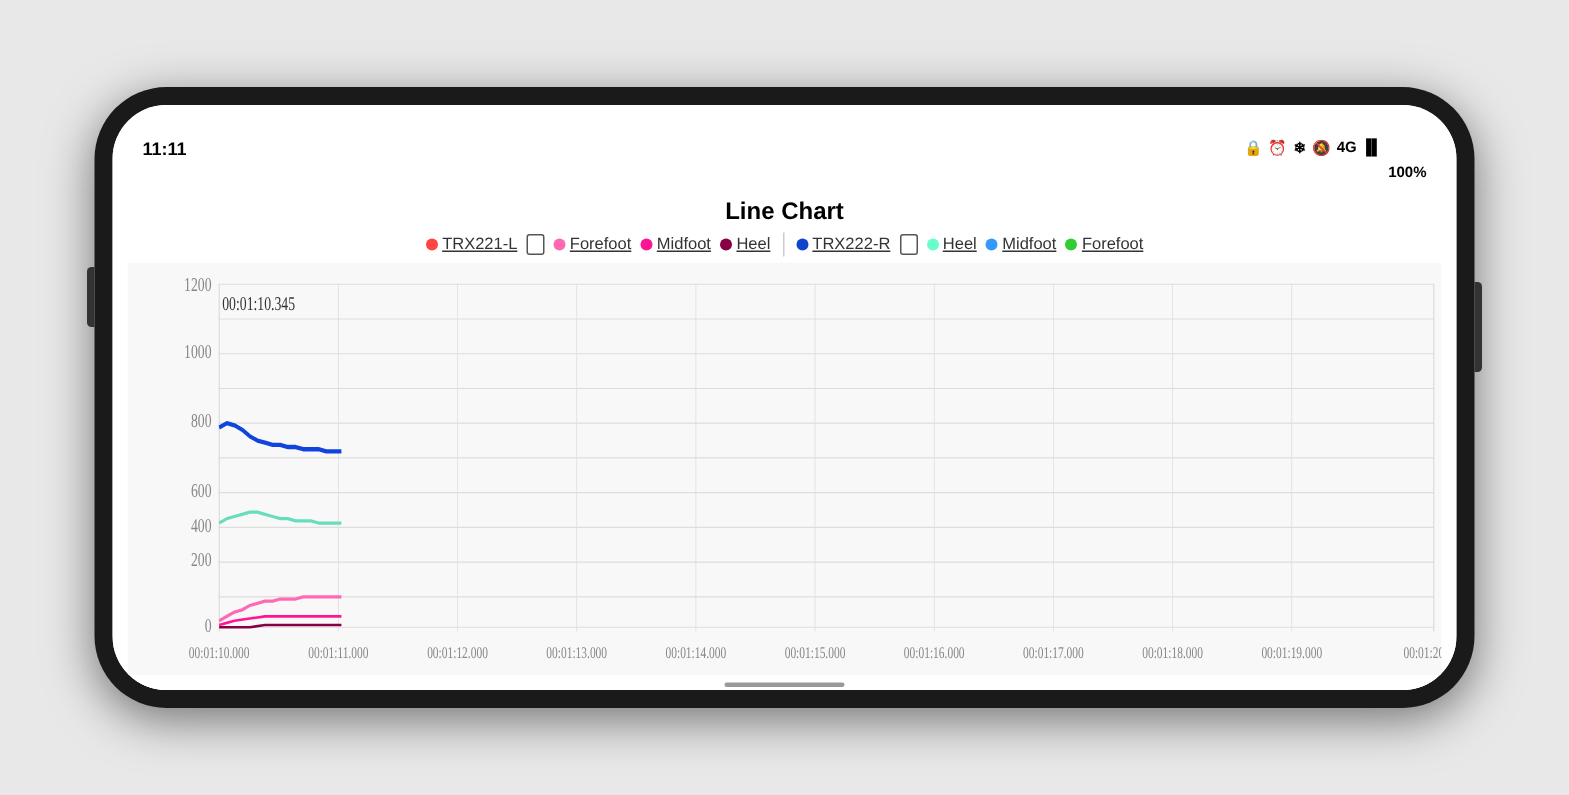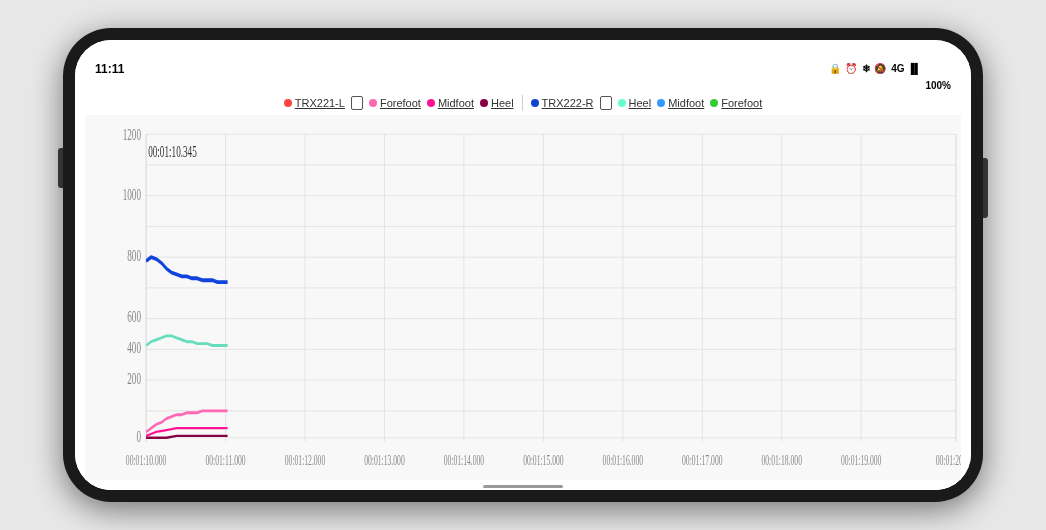--- a/index.html
+++ b/index.html
@@ -8,21 +8,21 @@
       display: flex;
       justify-content: center;
       align-items: center;
       width: 1046px;
       height: 530px;
       font-family: 'Arial', sans-serif;
     }
 
     .phone-outer {
       width: 920px;
-      height: 474px;
+      height: 414px;
       background: #1a1a1a;
       border-radius: 48px;
       padding: 12px;
       box-shadow: 0 8px 32px rgba(0,0,0,0.5);
       position: relative;
       display: flex;
       flex-direction: column;
     }
 
     
@@ -226,20 +226,21 @@
         <span>⏰</span>
         <span>❄</span>
         <span>🔕</span>
         <span style="font-size:10px;">4G ▐▌</span>
         <span style="font-size:10px;font-weight:700;margin-top:34px;">100%</span>
       </div>
     </div>
 
     <div class="app-content">
 
+      <div class="chart-title">Line Chart</div>
 
       <div class="legend">
         <div class="legend-group">
           <div class="legend-item">
             <div class="legend-dot" style="background:#f44;"></div>
             <span>TRX221-L</span>
           </div>
           <div class="legend-device-icon"></div>
           <div class="legend-item">
             <div class="legend-dot" style="background:#ff69b4;"></div>

